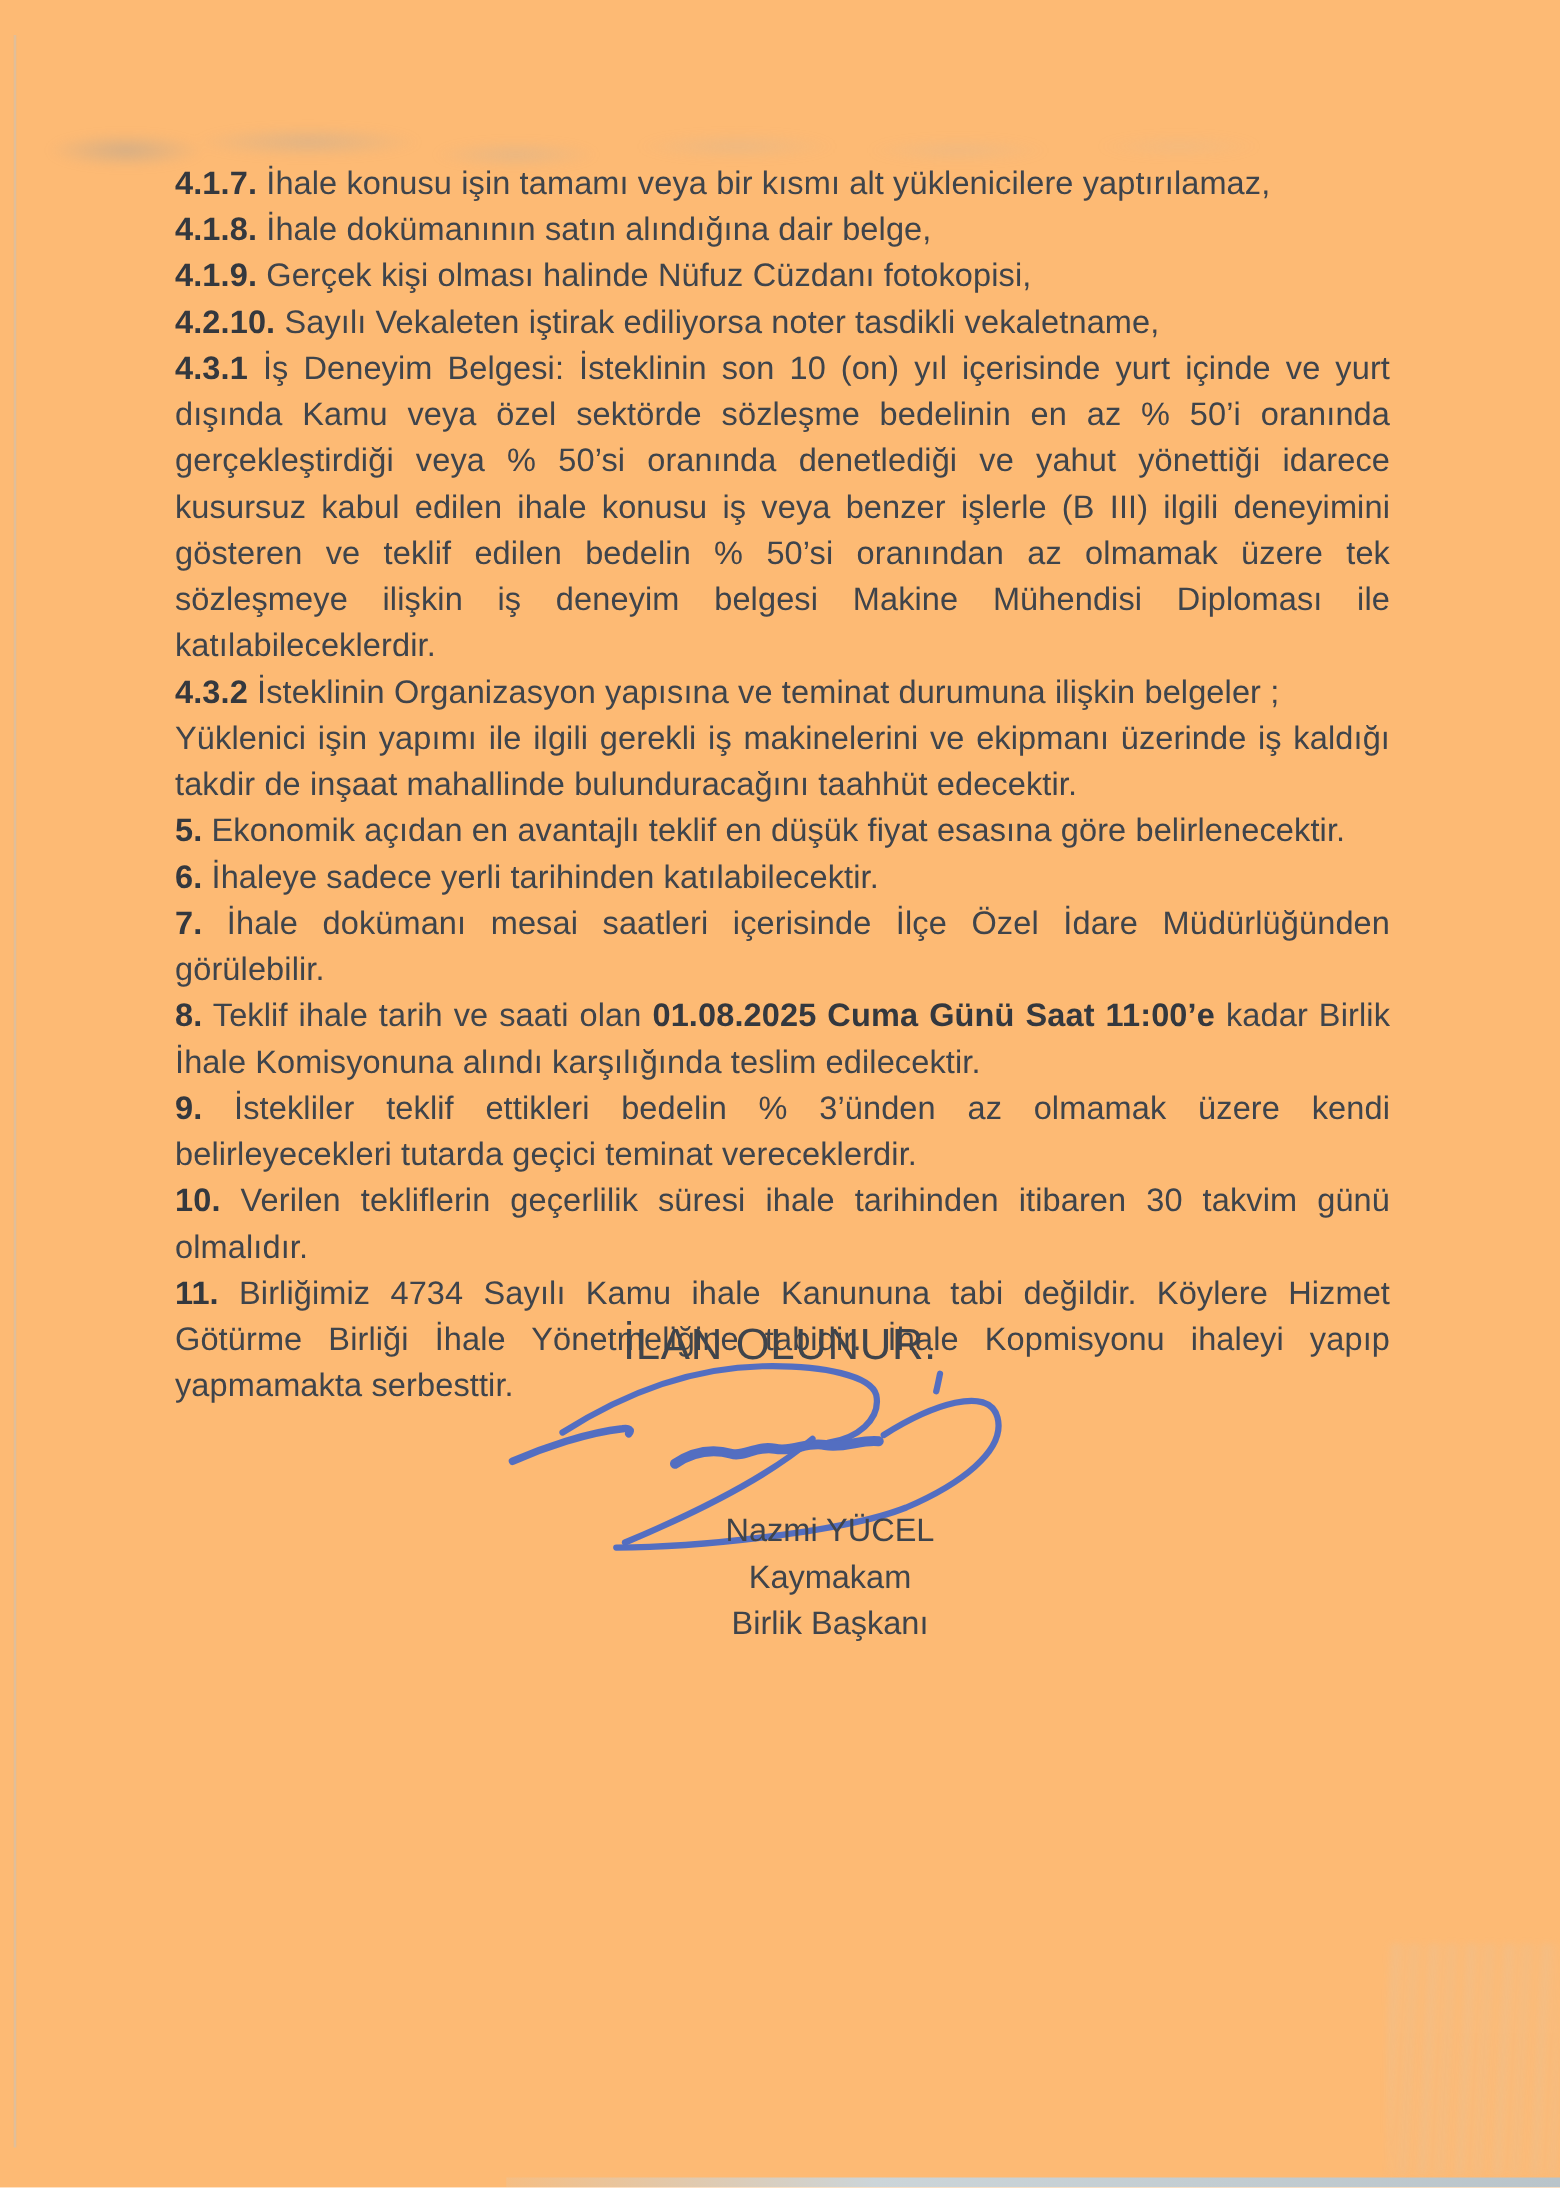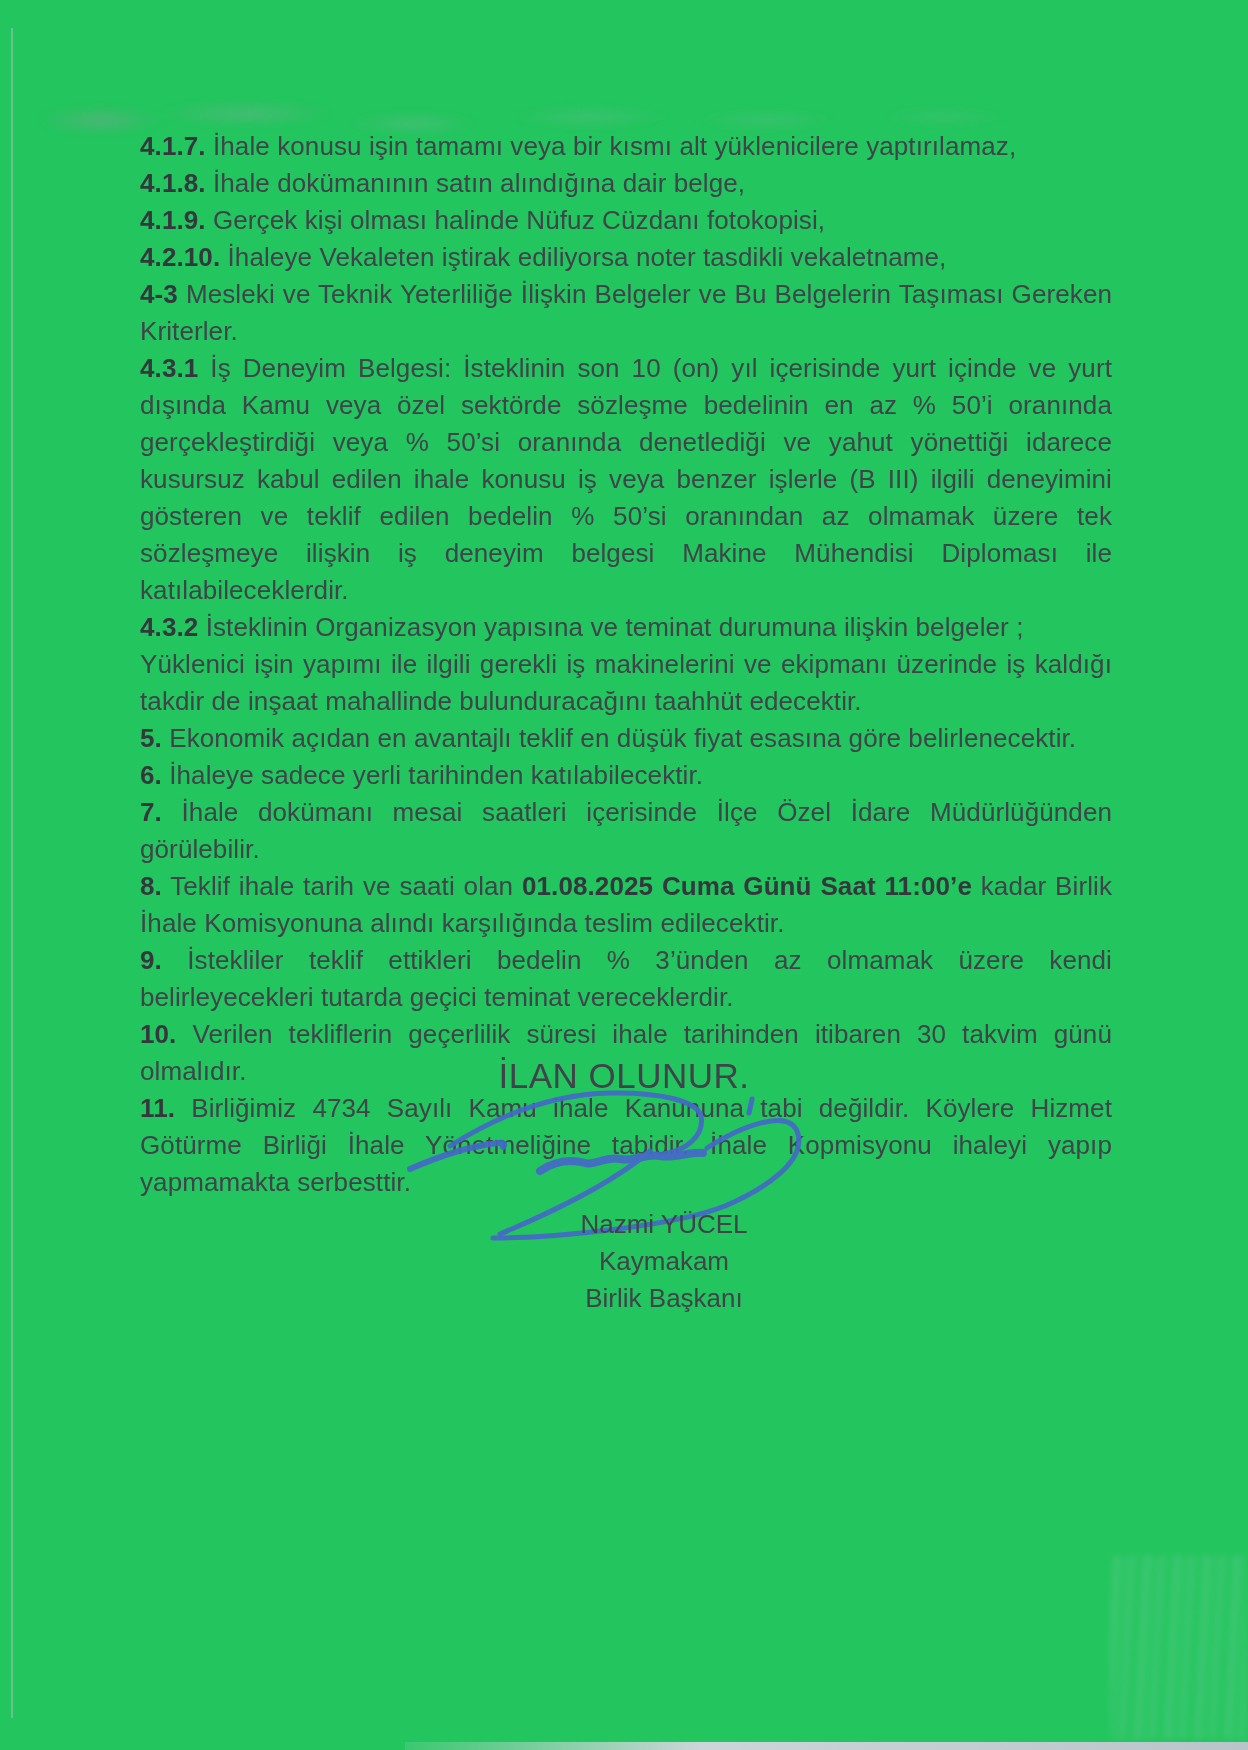--- a/index.html
+++ b/index.html
@@ -5,21 +5,21 @@
   html, body {
     margin: 0;
     padding: 0;
     background: #ffffff;
     font-family: "Liberation Sans", sans-serif;
   }
   .page {
     position: relative;
     width: 1248px;
     height: 1750px;
-    background: #22c55e;
+    background: #fdba74;
     overflow: hidden;
   }
   
   .edge-left {
     position: absolute;
     left: 11px; top: 28px;
     width: 2px; height: 1690px;
     background: rgba(190,195,198,0.45);
   }
   .ghost-smudge {
@@ -108,22 +108,21 @@
 
   <div class="edge-left"></div>
   <div class="ghost-smudge"></div>
   <div class="mottle-bottom-right"></div>
   <div class="bottom-strip"></div>
 
   <div class="content">
       <p class="para"><span class="b">4.1.7.</span><span> İhale konusu işin tamamı veya bir kısmı alt yüklenicilere yaptırılamaz,</span></p>
       <p class="para"><span class="b">4.1.8.</span><span> İhale dokümanının satın alındığına dair belge,</span></p>
       <p class="para"><span class="b">4.1.9.</span><span> Gerçek kişi olması halinde Nüfuz Cüzdanı fotokopisi,</span></p>
-      <p class="para"><span class="b">4.2.10.</span><span> İhaleye Vekaleten iştirak ediliyorsa noter tasdikli vekaletname,</span></p>
-      <p class="para"><span class="b">4-3</span><span> Mesleki ve Teknik Yeterliliğe İlişkin Belgeler ve Bu Belgelerin Taşıması Gereken Kriterler.</span></p>
+      <p class="para"><span class="b">4.2.10.</span><span> Sayılı Vekaleten iştirak ediliyorsa noter tasdikli vekaletname,</span></p>
       <p class="para"><span class="b">4.3.1</span><span> İş Deneyim Belgesi: İsteklinin son 10 (on) yıl içerisinde yurt içinde ve yurt dışında Kamu veya özel sektörde sözleşme bedelinin en az % 50’i oranında gerçekleştirdiği veya % 50’si oranında denetlediği ve yahut yönettiği idarece kusursuz kabul edilen ihale konusu iş veya benzer işlerle (B III) ilgili deneyimini gösteren ve teklif edilen bedelin % 50’si oranından az olmamak üzere tek sözleşmeye ilişkin iş deneyim belgesi Makine Mühendisi Diploması ile katılabileceklerdir.</span></p>
       <p class="para"><span class="b">4.3.2</span><span> İsteklinin Organizasyon yapısına ve teminat durumuna ilişkin belgeler ;</span></p>
       <p class="para"><span>Yüklenici işin yapımı ile ilgili gerekli iş makinelerini ve ekipmanı üzerinde iş kaldığı takdir de inşaat mahallinde bulunduracağını taahhüt edecektir.</span></p>
       <p class="para"><span class="b">5.</span><span> Ekonomik açıdan en avantajlı teklif en düşük fiyat esasına göre belirlenecektir.</span></p>
       <p class="para"><span class="b">6.</span><span> İhaleye sadece yerli tarihinden katılabilecektir.</span></p>
       <p class="para"><span class="b">7.</span><span> İhale dokümanı mesai saatleri içerisinde İlçe Özel İdare Müdürlüğünden görülebilir.</span></p>
       <p class="para"><span class="b">8.</span><span> Teklif ihale tarih ve saati olan </span><span class="b">01.08.2025 Cuma Günü Saat 11:00’e</span><span> kadar Birlik İhale Komisyonuna alındı karşılığında teslim edilecektir.</span></p>
       <p class="para"><span class="b">9.</span><span> İstekliler teklif ettikleri bedelin % 3’ünden az olmamak üzere kendi belirleyecekleri tutarda geçici teminat vereceklerdir.</span></p>
       <p class="para"><span class="b">10.</span><span> Verilen tekliflerin geçerlilik süresi ihale tarihinden itibaren 30 takvim günü olmalıdır.</span></p>
       <p class="para"><span class="b">11.</span><span> Birliğimiz 4734 Sayılı Kamu ihale Kanununa tabi değildir. Köylere Hizmet Götürme Birliği İhale Yönetmeliğine tabidir. İhale Kopmisyonu ihaleyi yapıp yapmamakta serbesttir.</span></p>

